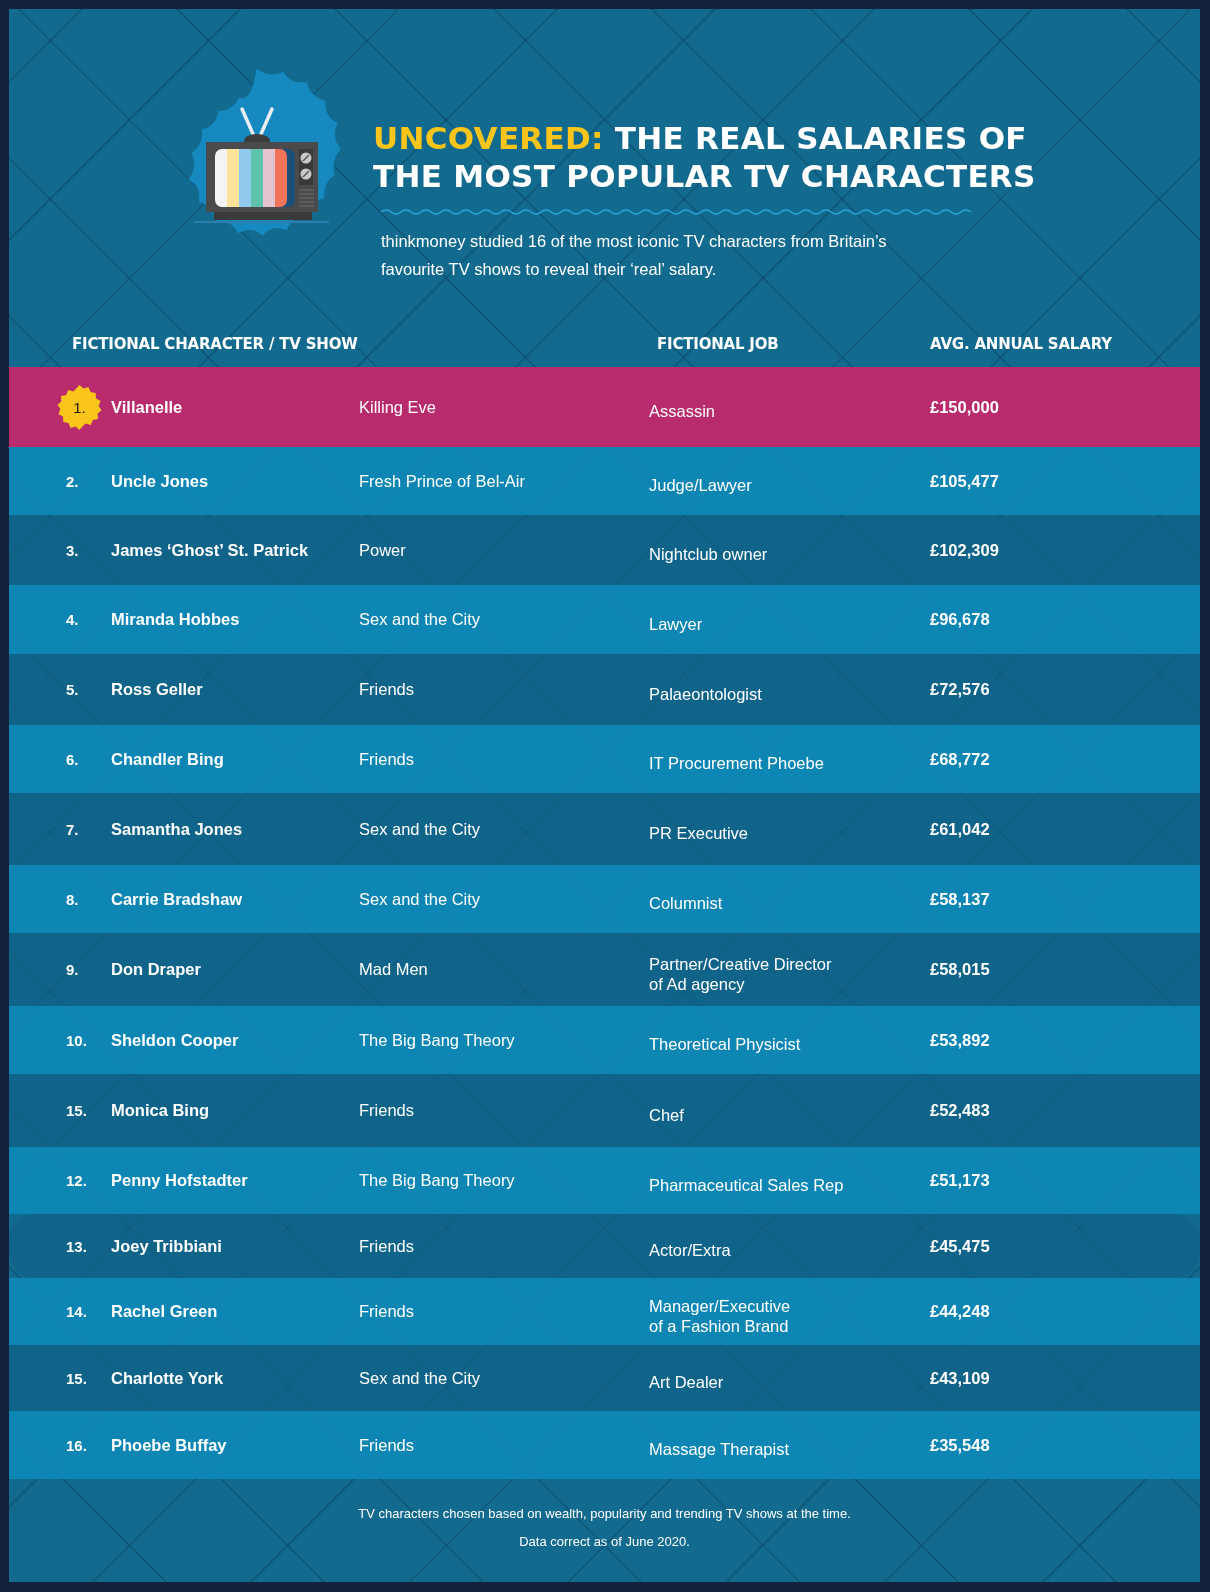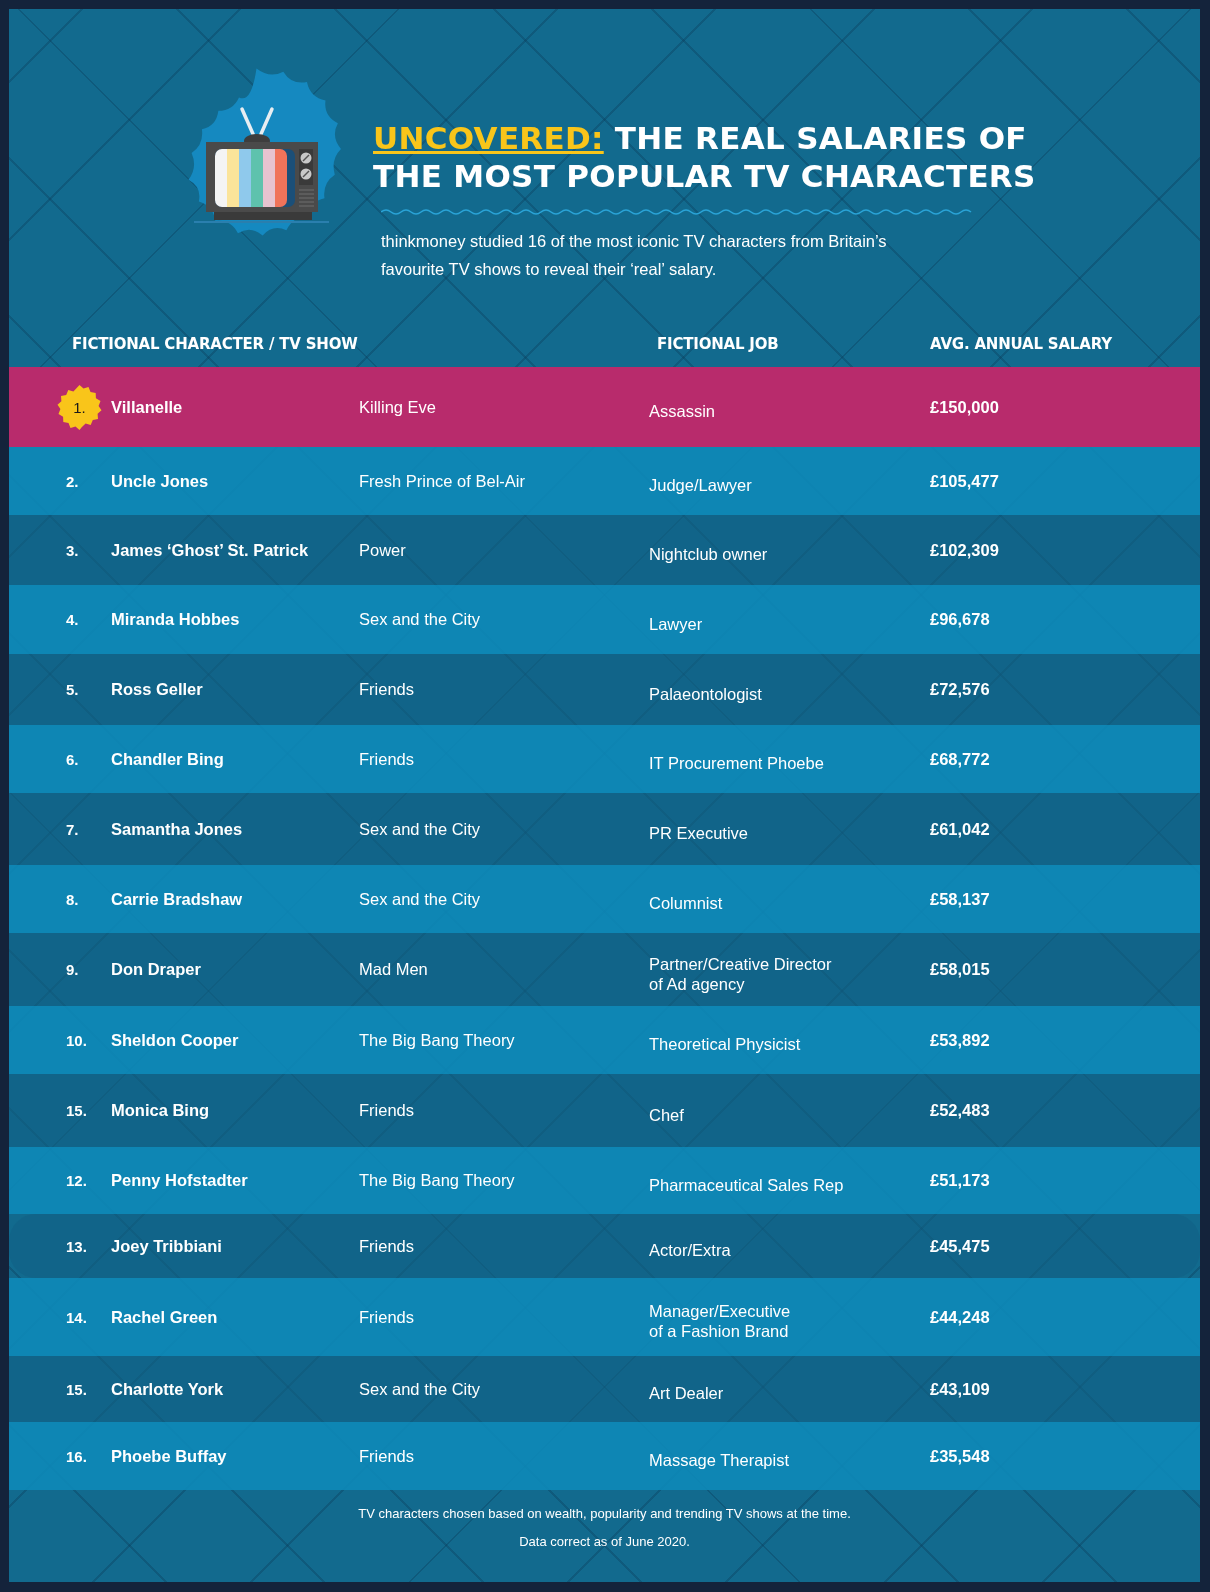--- a/index.html
+++ b/index.html
@@ -17,21 +17,21 @@
 
   
   .badge {
     position: absolute; left: 145px; top: 58px; width: 205px; height: 205px;
   }
   .title {
     position: absolute; left: 364px; top: 110px; width: 720px;
     font-family: "DejaVu Sans", sans-serif; font-weight: 900; font-size: 31px; line-height: 38px;
     letter-spacing: 0.3px; color: #ffffff;
   }
-  .title .accent { color: #f9c51a; text-decoration: underline; }
+  .title .accent { color: #f9c51a; }
   .wave {
     position: absolute; left: 372px; top: 198px; width: 592px; height: 10px;
   }
   .subtitle {
     position: absolute; left: 372px; top: 218px; width: 640px;
     font-size: 16.5px; line-height: 28px; font-weight: normal; color: #ffffff;
   }
 
   
   .col-head {
@@ -248,21 +248,21 @@
       </div>
       <div class="row dark" style="height: 64px; border-radius: 27px;">
         <span class="rank">13.</span>
         <span class="name">Joey Tribbiani</span>
         <span class="show">Friends</span>
         <div class="job">
           <div>Actor/Extra</div>
         </div>
         <span class="salary">£45,475</span>
       </div>
-      <div class="row light" style="height: 78px;">
+      <div class="row light" style="height: 67px;">
         <span class="rank">14.</span>
         <span class="name">Rachel Green</span>
         <span class="show">Friends</span>
         <div class="job">
           <div>Manager/Executive</div>
           <div>of a Fashion Brand</div>
         </div>
         <span class="salary">£44,248</span>
       </div>
       <div class="row dark" style="height: 66px;">

